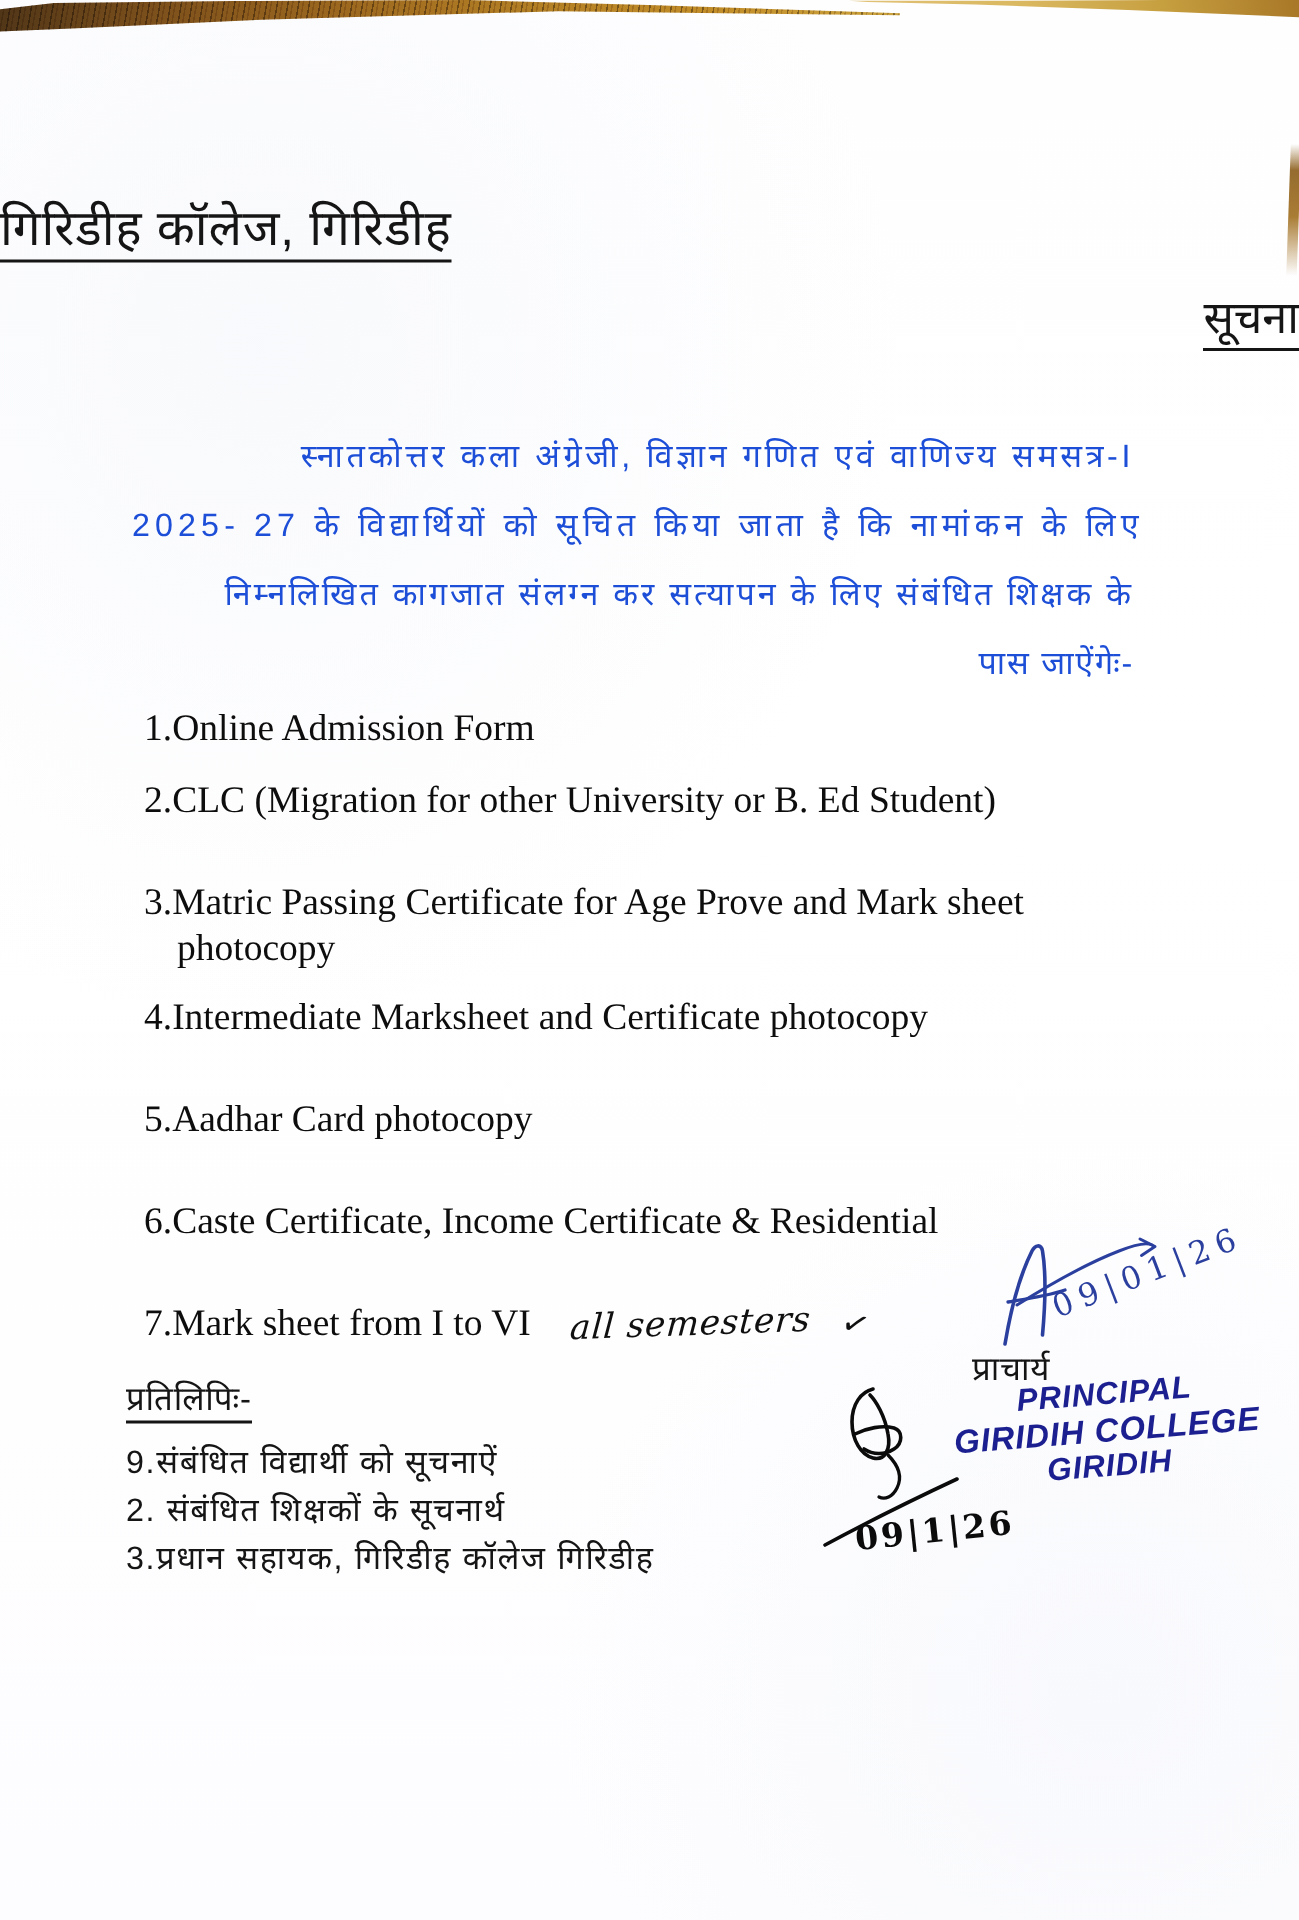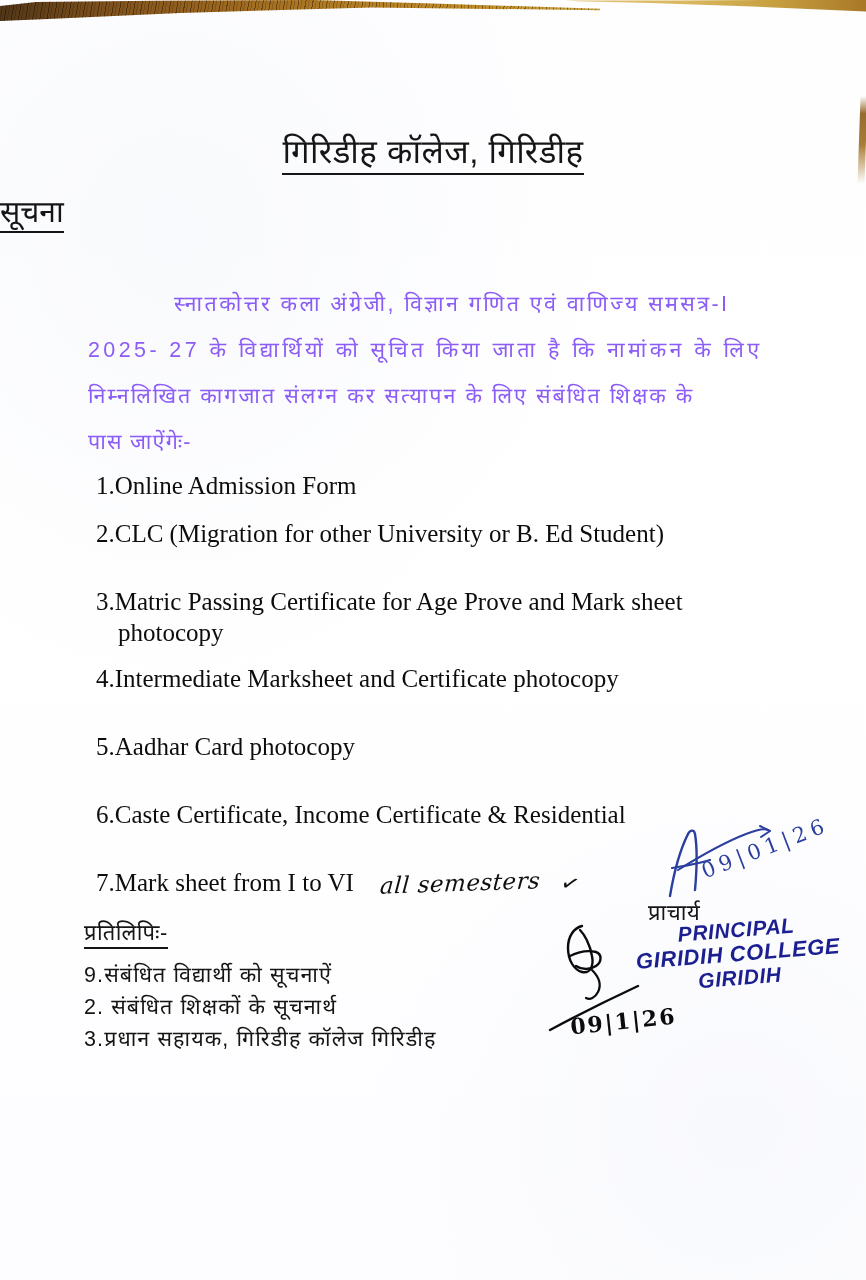--- a/index.html
+++ b/index.html
@@ -83,51 +83,51 @@
     font-family: "Liberation Sans", "DejaVu Sans", sans-serif;
     font-weight: 400;
     color: #151515;
   }
 
   
   .doc-title {
     position: absolute;
     left: 0; top: 128px;
     width: 866px;
-    text-align: center;
     font-size: 33px;
     letter-spacing: 0.5px;
   }
   .doc-title span.u {
     border-bottom: 2px solid #151515;
     padding-bottom: 3px;
   }
   .doc-subtitle {
     position: absolute;
     left: 0; top: 190px;
     width: 866px;
-    text-align: left;
+    text-align: right;
     font-size: 30px;
   }
   .doc-subtitle span.u {
     border-bottom: 2px solid #151515;
     padding-bottom: 3px;
   }
 
   
   .body-block {
     position: absolute;
     left: 88px; top: 281px;
     width: 668px;
   }
   .body-line {
     font-size: 21.5px;
     line-height: 46px;
     white-space: nowrap;
-    color: #8b5cf6;
+    color: #1d4ed8;
+    text-align: right;
   }
   .body-line.l1 { text-indent: 86px; letter-spacing: 2.4px; }
   .body-line.l2 { letter-spacing: 3.4px; }
   .body-line.l3 { letter-spacing: 2.0px; }
   .body-line.l4 { letter-spacing: 1.2px; }
 
   
   .list-block {
     position: absolute;
     left: 96px; top: 472px;

